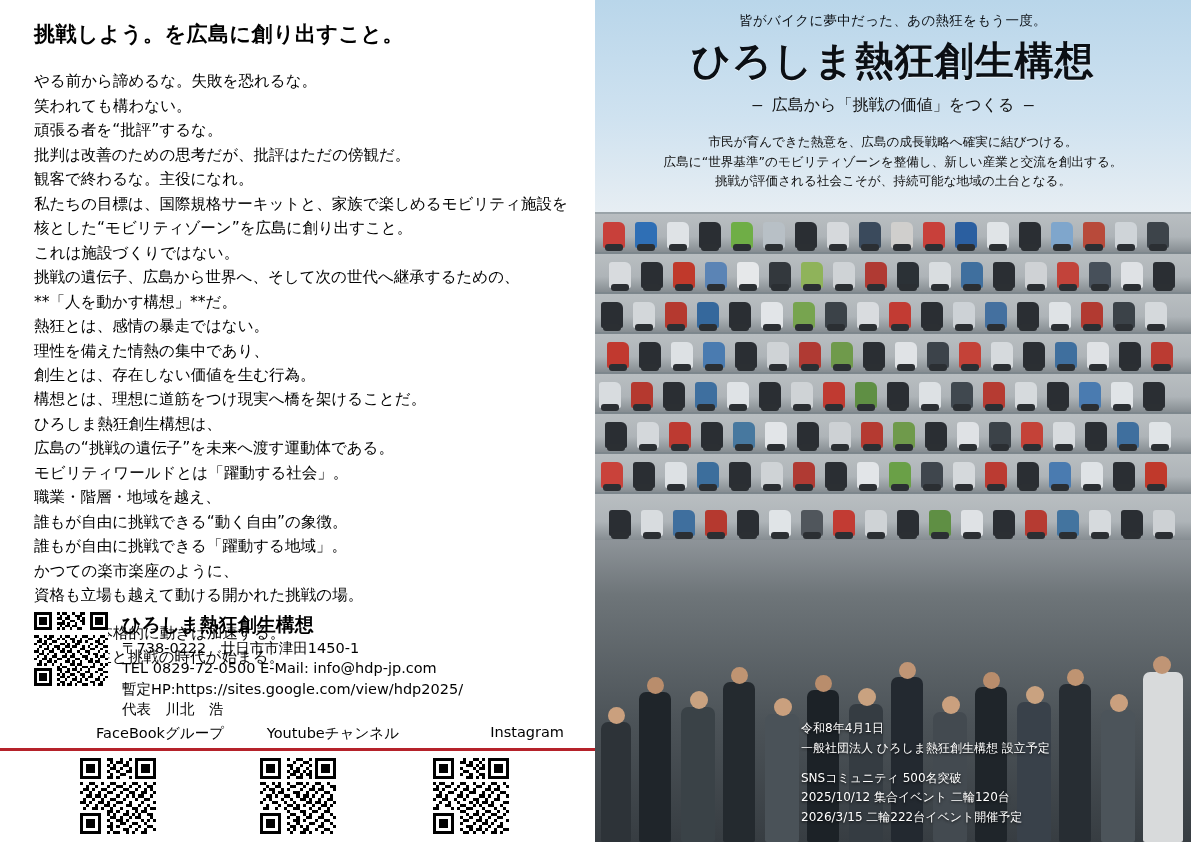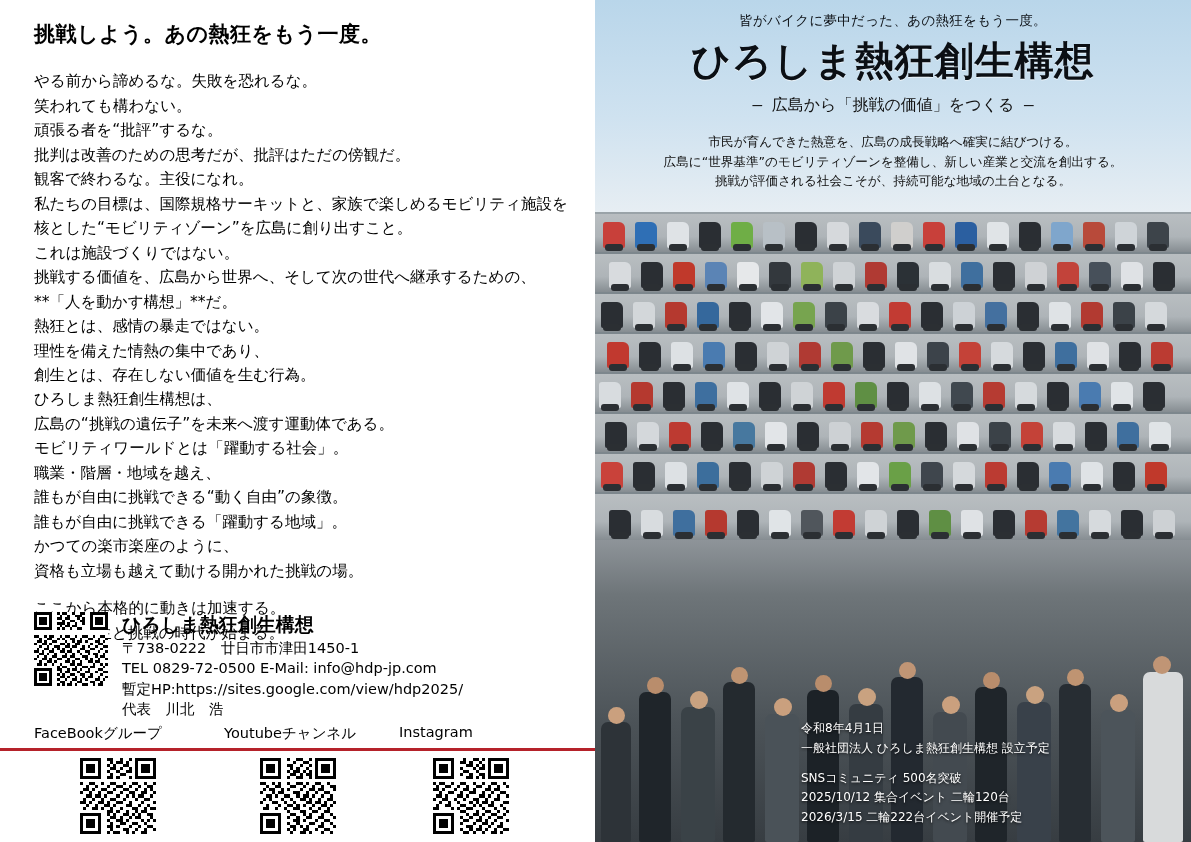--- a/index.html
+++ b/index.html
@@ -14,21 +14,21 @@
   .gap{height:13px;}
 
   
   .contact{position:absolute;left:34px;top:612px;display:flex;align-items:flex-start;}
   .qr{width:74px;height:74px;margin-right:14px;flex:0 0 auto;}
   .contact-text{font-size:14.5px;line-height:1.42;color:#000;}
   .contact-name{font-size:19px;font-weight:bold;line-height:1.3;margin-bottom:1px;}
 
   
   .sns-labels{position:absolute;left:34px;top:724px;width:530px;display:flex;}
-  .sns-labels div{font-size:14.5px;text-align:left;}
+  .sns-labels div{font-size:14.5px;text-align:right;}
   .sl1{width:190px;}
   .sl2{width:175px;}
   .sl3{width:165px;}
   .divider{position:absolute;left:0;top:748px;width:595px;height:3px;background:#b5222a;}
   .sns-qrs{position:absolute;left:80px;top:758px;width:500px;display:flex;}
   .sns-qrs .qr-s{width:76px;height:76px;}
   .qs-gap1{width:104px;}
   .qs-gap2{width:97px;}
 
   
@@ -61,36 +61,37 @@
        text-shadow:0 1px 3px rgba(0,0,0,.85);font-size:12px;line-height:1.65;padding-left:206px;box-sizing:border-box;}
   .btm .cl{text-align:left;}
   .btm .sep{height:10px;}
 </style>
 </head>
 <body>
 
 <div class="page">
 
   <div class="left">
-    <div class="headline">挑戦しよう。あの熱狂をもう一度。</div>
+    <div class="headline">挑戦しよう。を広島に創り出すこと。</div>
 
     <div class="body-lines">
       <div class="ln">やる前から諦めるな。失敗を恐れるな。</div>
       <div class="ln">笑われても構わない。</div>
       <div class="ln">頑張る者を“批評”するな。</div>
       <div class="ln">批判は改善のための思考だが、批評はただの傍観だ。</div>
       <div class="ln">観客で終わるな。主役になれ。</div>
       <div class="ln">私たちの目標は、国際規格サーキットと、家族で楽しめるモビリティ施設を</div>
       <div class="ln">核とした“モビリティゾーン”を広島に創り出すこと。</div>
       <div class="ln">これは施設づくりではない。</div>
-      <div class="ln">挑戦する価値を、広島から世界へ、そして次の世代へ継承するための、</div>
+      <div class="ln">挑戦の遺伝子、広島から世界へ、そして次の世代へ継承するための、</div>
       <div class="ln">**「人を動かす構想」**だ。</div>
       <div class="ln">熱狂とは、感情の暴走ではない。</div>
       <div class="ln">理性を備えた情熱の集中であり、</div>
       <div class="ln">創生とは、存在しない価値を生む行為。</div>
+      <div class="ln">構想とは、理想に道筋をつけ現実へ橋を架けることだ。</div>
       <div class="ln">ひろしま熱狂創生構想は、</div>
       <div class="ln">広島の“挑戦の遺伝子”を未来へ渡す運動体である。</div>
       <div class="ln">モビリティワールドとは「躍動する社会」。</div>
       <div class="ln">職業・階層・地域を越え、</div>
       <div class="ln">誰もが自由に挑戦できる“動く自由”の象徴。</div>
       <div class="ln">誰もが自由に挑戦できる「躍動する地域」。</div>
       <div class="ln">かつての楽市楽座のように、</div>
       <div class="ln">資格も立場も越えて動ける開かれた挑戦の場。</div>
 
       <div class="gap"></div>

